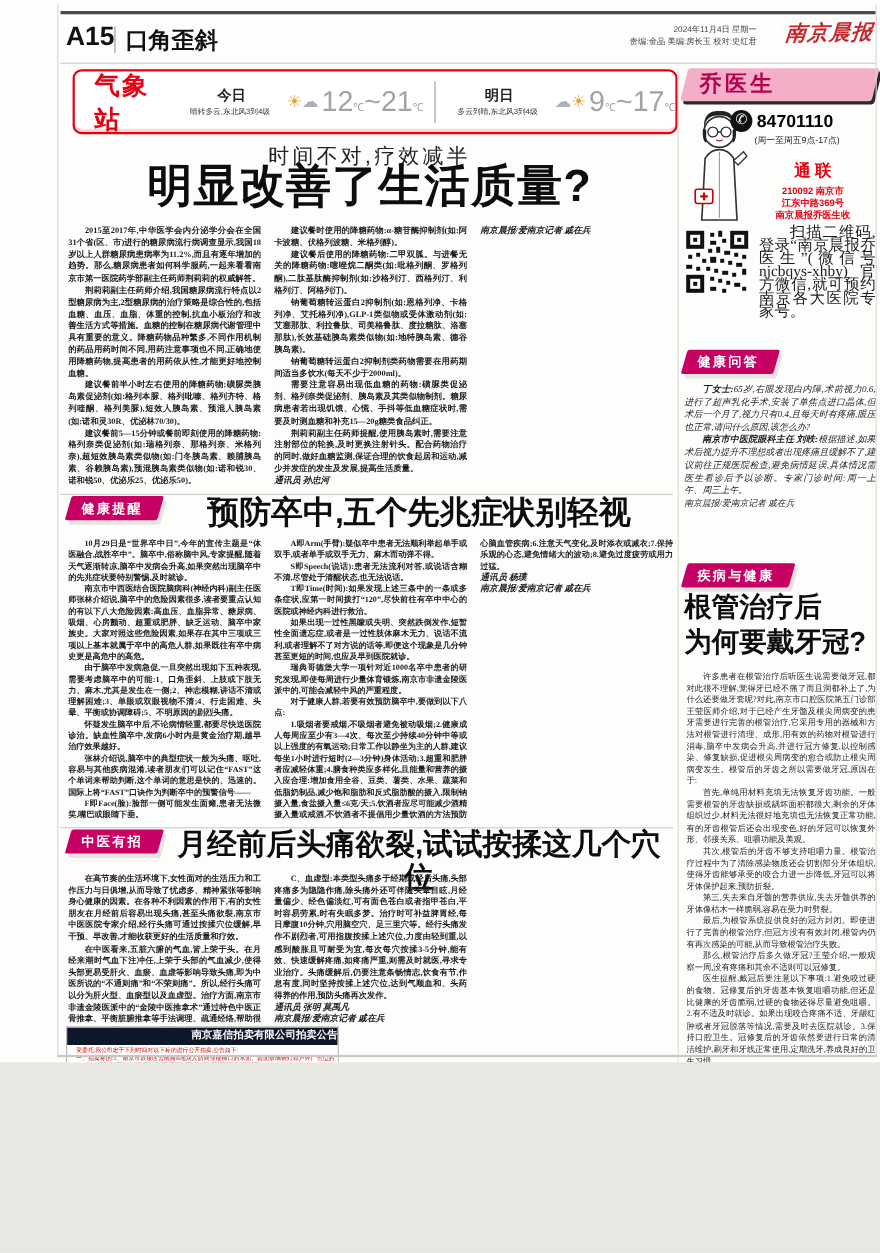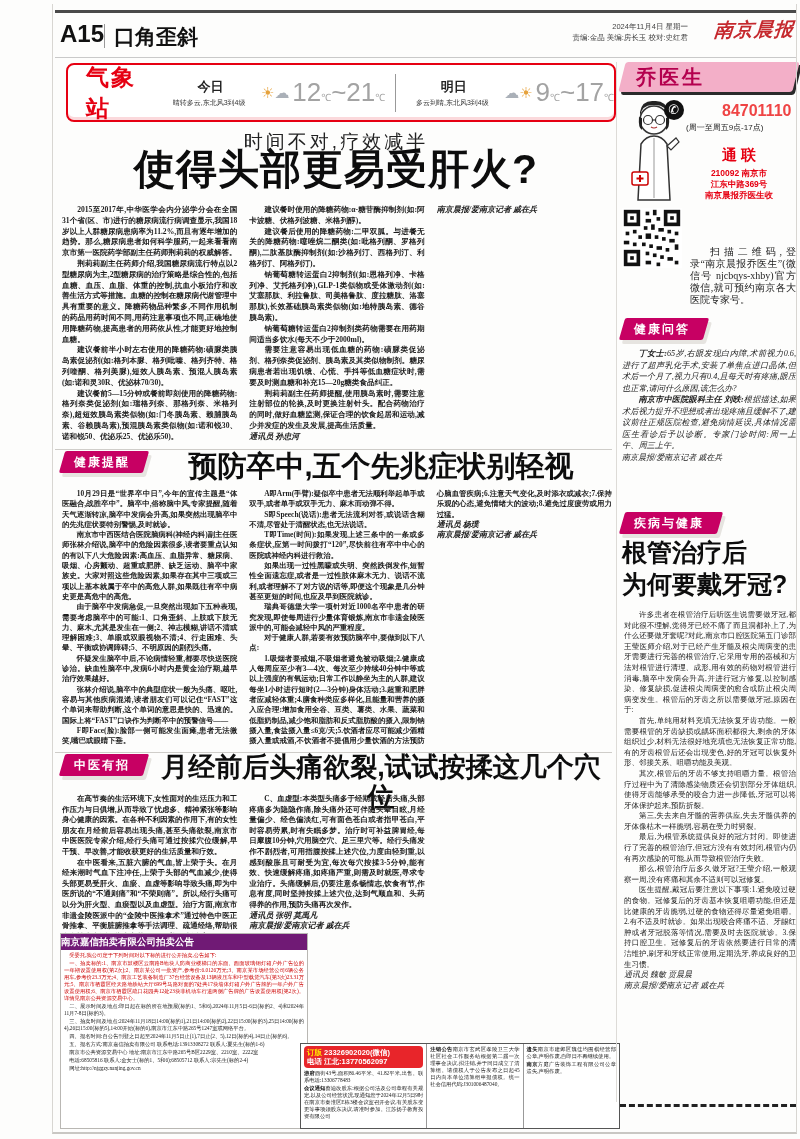--- a/index.html
+++ b/index.html
@@ -1,16 +1,16 @@
 <!DOCTYPE html>
 <html><head>
 <meta charset="utf-8">
 <style>
   html,body{margin:0;padding:0;background:#e9e7e2;}
-  .page{position:relative;width:800px;height:1139px;background:#fdfdfc;overflow:hidden;
+  .page{position:relative;width:800px;height:966px;background:#fdfdfc;overflow:hidden;
         font-family:"Liberation Serif",serif;color:#1c1c1c;}
   .frame{position:absolute;left:52px;right:3px;top:4px;bottom:5px;border-left:1px solid #d8d6d2;
          border-right:1px solid #d8d6d2;border-bottom:2px solid #c9c7c3;pointer-events:none;}
   .abs{position:absolute;}
   
   .top-rule{position:absolute;left:55px;right:4px;top:10px;height:3px;background:#4a4a4a;}
   .edition{position:absolute;left:60px;top:20px;font:bold 24px "Liberation Sans",sans-serif;color:#111;}
   .hdr-div{position:absolute;left:104px;top:24px;width:1px;height:24px;background:#999;}
   .section-name{position:absolute;left:114px;top:23px;font:bold 21px "Liberation Sans",sans-serif;color:#111;}
   .date-block{position:absolute;right:112px;top:21px;width:230px;text-align:right;
@@ -51,39 +51,39 @@
   .byline{text-align:right;text-indent:0 !important;font-style:italic;padding-right:6px;font-size:8px;}
   .hrule{position:absolute;left:55px;width:557px;height:1px;background:#cfcdc9;}
   .vsep{position:absolute;left:616px;top:62px;height:1040px;width:1px;background:#dddbd7;}
   
   .qiao-banner{position:absolute;left:622px;top:62px;width:174px;height:30px;background:#f3afc8;
                transform:skewX(-14deg);border-radius:3px;box-shadow:3px 3px 0 #2a2a2a;}
   .qiao-banner span{display:block;transform:skewX(14deg);font:bold 20px/30px "Liberation Sans",sans-serif;
                color:#b4004e;padding-left:14px;letter-spacing:3px;}
   .phone-ico{position:absolute;left:664px;top:100px;width:20px;height:20px;border-radius:50%;
              background:#111;color:#fff;text-align:center;font:13px/20px "DejaVu Sans",sans-serif;}
-  .phone-num{position:absolute;left:688px;top:102px;font:bold 16px "Liberation Sans",sans-serif;color:#ef4444;margin-left:34px;}
+  .phone-num{position:absolute;left:688px;top:102px;font:bold 16px "Liberation Sans",sans-serif;color:#000000;}
   .phone-hours{position:absolute;left:686px;top:122px;font:8px "Liberation Sans",sans-serif;color:#222;}
   .tonglian{position:absolute;left:688px;top:146px;width:106px;text-align:center;
             font:bold 15px "Liberation Sans",sans-serif;color:#e60012;letter-spacing:4px;}
   .qiao-addr{position:absolute;left:684px;top:168px;width:110px;text-align:center;
              font:bold 8.5px/11px "Liberation Sans",sans-serif;color:#e60012;}
   .qr-box{position:absolute;left:622px;top:208px;width:60px;height:60px;}
-  .qr-note{position:absolute;left:690px;top:206px;width:106px;font-size:10px;line-height:12px;
-           text-align:justify;text-indent:2em;margin-top:40px;}
+  .qr-note{position:absolute;left:690px;top:206px;width:106px;font-size:14px;line-height:12px;
+           text-align:justify;text-indent:2em;}
   .qa-body{position:absolute;left:622px;top:348px;width:174px;font-size:8.2px;line-height:11.5px;font-style:italic;}
   .qa-body p{margin:0;text-indent:2em;text-align:justify;}
   .dental-headline{position:absolute;left:622px;top:536px;width:176px;
            font:bold 25px/32px "Liberation Sans",sans-serif;color:#0d0d0d;}
   .dental-body{position:absolute;left:624px;top:610px;width:172px;height:480px;font-size:7.5px;line-height:10.6px;overflow:hidden;}
   .dashed-rule{position:absolute;left:620px;right:4px;top:1104px;border-top:3px dashed #222;}
   
   .auction{position:absolute;left:60px;top:933px;width:246px;height:194px;background:#fff;
            border:1px solid #b9b7b3;overflow:hidden;}
-  .auction-hd{background:#701a75;color:#fff;font:bold 9.5px/16px "Liberation Sans",sans-serif;text-align:left;}
+  .auction-hd{background:#0f172a;color:#fff;font:bold 9.5px/16px "Liberation Sans",sans-serif;text-align:right;}
   .auction-bd{padding:2px 3px;font-size:5.3px;line-height:7px;color:#222;}
   .auction-bd p{margin:0 0 1px 0;text-align:justify;text-indent:1em;}
   .auction-bd p:nth-child(1),.auction-bd p:nth-child(2){color:#c00;}
   
   .classifieds{position:absolute;left:300px;top:1043px;width:318px;height:84px;background:#fff;
            border:1px solid #555;display:flex;overflow:hidden;}
   .cl-col{padding:2px 3px;font-size:5.3px;line-height:7px;}
   .cl-col p{margin:0 0 1px 0;text-align:justify;}
   .cl-col b{color:#111;}
   .cl-col.c1{width:40%;} .cl-col.c2{width:30%;border-left:1px solid #999;} .cl-col.c3{width:30%;border-left:1px solid #999;}
@@ -126,21 +126,21 @@
     </div>
     <div class="wx-icons">
       <span class="cloud">☁</span><span class="sun">☀</span>
     </div>
     <div class="wx-temp">
       <span>9</span><span class="wx-unit">℃</span><span>~</span><span>17</span><span class="wx-unit">℃</span>
     </div>
   </div>
 
   <div class="kicker">时间不对,疗效减半</div>
-  <div class="headline-xl">使得头部更易受肝火?</div>
+  <div class="headline-xl">明显改善了生活质量?</div>
   <div class="lead-body cols cols3 body-txt">
     <div>
         <p>2015至2017年,中华医学会内分泌学分会在全国31个省(区、市)进行的糖尿病流行病调查显示,我国18岁以上人群糖尿病患病率为11.2%,而且有逐年增加的趋势。那么,糖尿病患者如何科学服药,一起来看看南京市第一医院药学部副主任药师荆莉莉的权威解答。</p>
         <p>荆莉莉副主任药师介绍,我国糖尿病流行特点以2型糖尿病为主,2型糖尿病的治疗策略是综合性的,包括血糖、血压、血脂、体重的控制,抗血小板治疗和改善生活方式等措施。血糖的控制在糖尿病代谢管理中具有重要的意义。降糖药物品种繁多,不同作用机制的药品用药时间不同,用药注意事项也不同,正确地使用降糖药物,提高患者的用药依从性,才能更好地控制血糖。</p>
         <p>建议餐前半小时左右使用的降糖药物:磺脲类胰岛素促泌剂(如:格列本脲、格列吡嗪、格列齐特、格列喹酮、格列美脲),短效人胰岛素、预混人胰岛素(如:诺和灵30R、优泌林70/30)。</p>
         <p>建议餐前5—15分钟或餐前即刻使用的降糖药物:格列奈类促泌剂(如:瑞格列奈、那格列奈、米格列奈),超短效胰岛素类似物(如:门冬胰岛素、赖脯胰岛素、谷赖胰岛素),预混胰岛素类似物(如:诺和锐30、诺和锐50、优泌乐25、优泌乐50)。</p>
         <p>建议餐时使用的降糖药物:α-糖苷酶抑制剂(如:阿卡波糖、伏格列波糖、米格列醇)。</p>
         <p>建议餐后使用的降糖药物:二甲双胍。与进餐无关的降糖药物:噻唑烷二酮类(如:吡格列酮、罗格列酮),二肽基肽酶抑制剂(如:沙格列汀、西格列汀、利格列汀、阿格列汀)。</p>
         <p>钠葡萄糖转运蛋白2抑制剂(如:恩格列净、卡格列净、艾托格列净),GLP-1类似物或受体激动剂(如:艾塞那肽、利拉鲁肽、司美格鲁肽、度拉糖肽、洛塞那肽),长效基础胰岛素类似物(如:地特胰岛素、德谷胰岛素)。</p>
         <p>钠葡萄糖转运蛋白2抑制剂类药物需要在用药期间适当多饮水(每天不少于2000ml)。</p>

